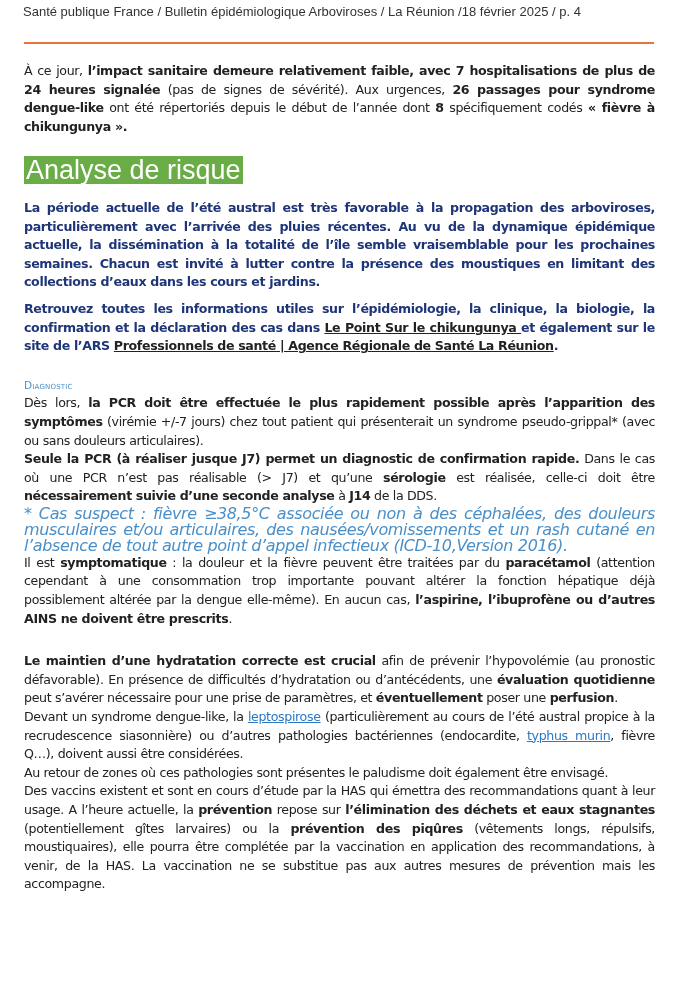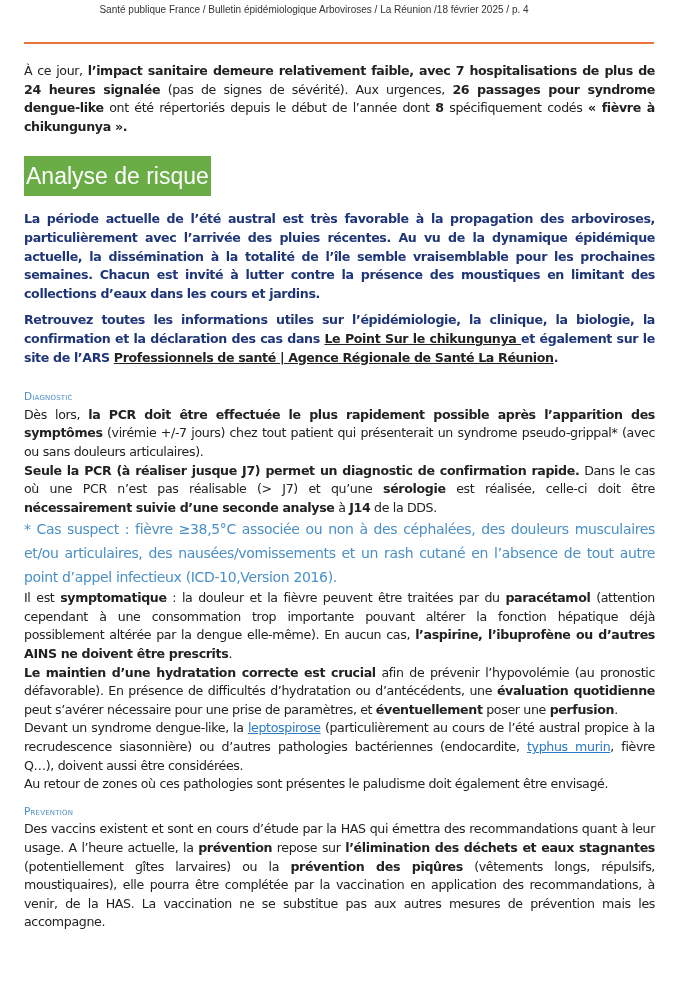--- a/index.html
+++ b/index.html
@@ -1,30 +1,30 @@
 <!DOCTYPE html>
 <html><head>
 <meta charset="utf-8">
 <style>
   html, body { margin: 0; padding: 0; background: #ffffff; }
   body { width: 689px; height: 1000px; position: relative; overflow: hidden;
          font-family: "Liberation Sans", sans-serif; color: #222; }
-  .header { position: absolute; top: 4px; left: 12px; width: 604px; text-align: center;
-            font-size: 10px; color: #333; }
+  .header { position: absolute; top: 4px; left: 0; width: 604px; text-align: center;
+            font-size: 13px; color: #333; }
   .rule { position: absolute; top: 42px; left: 24px; width: 630px; height: 2px; background: #e8743b; }
   .page { position: absolute; left: 24px; top: 62px; width: 631px;
           font-family: "DejaVu Sans", sans-serif; font-size: 12.6px; line-height: 18.6px; letter-spacing: -0.35px; }
   p { margin: 0; text-align: justify; }
   b { font-weight: bold; }
   .section-title { display: inline-block; background: #6aac46; color: #fff; font-family: "Liberation Sans", sans-serif;
-                   font-size: 23px; line-height: 28px; padding: 6px 2px; letter-spacing: 0; }
+                   font-size: 27px; line-height: 28px; padding: 0 2px; letter-spacing: 0; }
   .blue { color: #1e3578; font-weight: bold; }
   .u { text-decoration: underline; color: #222; }
   .sub { color: #4a8fc8; font-weight: normal; font-size: 10.5px; letter-spacing: 0.2px; font-variant: small-caps; }
-  .note { color: #4a8fc8; font-size: 14px; line-height: 24px; }
+  .note { color: #4a8fc8; font-style: italic; font-size: 16px; line-height: 16px; }
   .link { color: #2b78c6; text-decoration: underline; }
 </style>
 </head>
 <body>
 
 <div class="header">Santé publique France / Bulletin épidémiologique Arboviroses / La Réunion /18 février 2025 / p. 4</div>
 <div class="rule"></div>
 
 <div class="page">
 
@@ -46,26 +46,25 @@
     <span>Dès lors, </span><b>la PCR doit être effectuée le plus rapidement possible après l’apparition des symptômes</b><span> (virémie +/-7 jours) chez tout patient qui présenterait un syndrome pseudo-grippal* (avec ou sans douleurs articulaires).</span>
   </p>
   <p>
     <b>Seule la PCR (à réaliser jusque J7) permet un diagnostic de confirmation rapide.</b><span> Dans le cas où une PCR n’est pas réalisable (&gt; J7) et qu’une </span><b>sérologie</b><span> est réalisée, celle-ci doit être </span><b>nécessairement suivie d’une seconde analyse</b><span> à </span><b>J14</b><span> de la DDS.</span>
   </p>
   <p class="note">* Cas suspect : fièvre ≥38,5°C associée ou non à des céphalées, des douleurs musculaires et/ou articulaires, des nausées/vomissements et un rash cutané en l’absence de tout autre point d’appel infectieux (ICD-10,Version 2016).</p>
 
   <p>
     <span>Il est </span><b>symptomatique</b><span> : la douleur et la fièvre peuvent être traitées par du </span><b>paracétamol</b><span> (attention cependant à une consommation trop importante pouvant altérer la fonction hépatique déjà possiblement altérée par la dengue elle-même). En aucun cas, </span><b>l’aspirine, l’ibuprofène ou d’autres AINS ne doivent être prescrits</b><span>.</span>
   </p>
-  <p style="margin-top:0;">
+  <p style="margin-top:24px;">
     <b>Le maintien d’une hydratation correcte est crucial</b><span> afin de prévenir l’hypovolémie (au pronostic défavorable). En présence de difficultés d’hydratation ou d’antécédents, une </span><b>évaluation quotidienne</b><span> peut s’avérer nécessaire pour une prise de paramètres, et </span><b>éventuellement</b><span> poser une </span><b>perfusion</b><span>.</span>
   </p>
 
   <p>
     <span>Devant un syndrome dengue-like, la </span><a class="link">leptospirose</a><span> (particulièrement au cours de l’été austral propice à la recrudescence siasonnière) ou d’autres pathologies bactériennes (endocardite, </span><a class="link">typhus murin</a><span>, fièvre Q…), doivent aussi être considérées.</span>
   </p>
   <p>Au retour de zones où ces pathologies sont présentes le paludisme doit également être envisagé.</p>
 
-  <div class="sub" style="margin-top:8px;">Prevention</div>
   <p>
     <span>Des vaccins existent et sont en cours d’étude par la HAS qui émettra des recommandations quant à leur usage. A l’heure actuelle, la </span><b>prévention</b><span> repose sur </span><b>l’élimination des déchets et eaux stagnantes</b><span> (potentiellement gîtes larvaires) ou la </span><b>prévention des piqûres</b><span> (vêtements longs, répulsifs, moustiquaires), elle pourra être complétée par la vaccination en application des recommandations, à venir, de la HAS. La vaccination ne se substitue pas aux autres mesures de prévention mais les accompagne.</span>
   </p>
 </div>
 
 </body></html>

